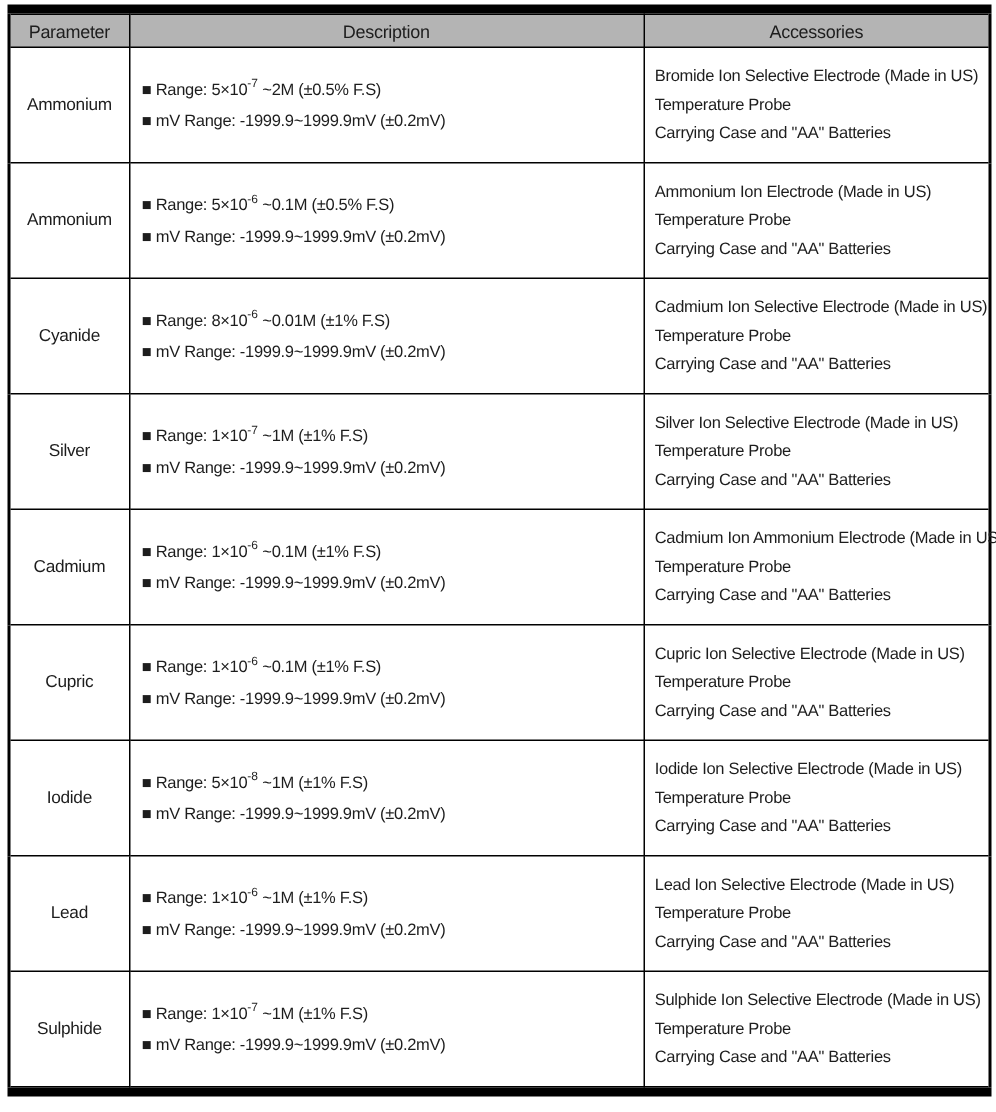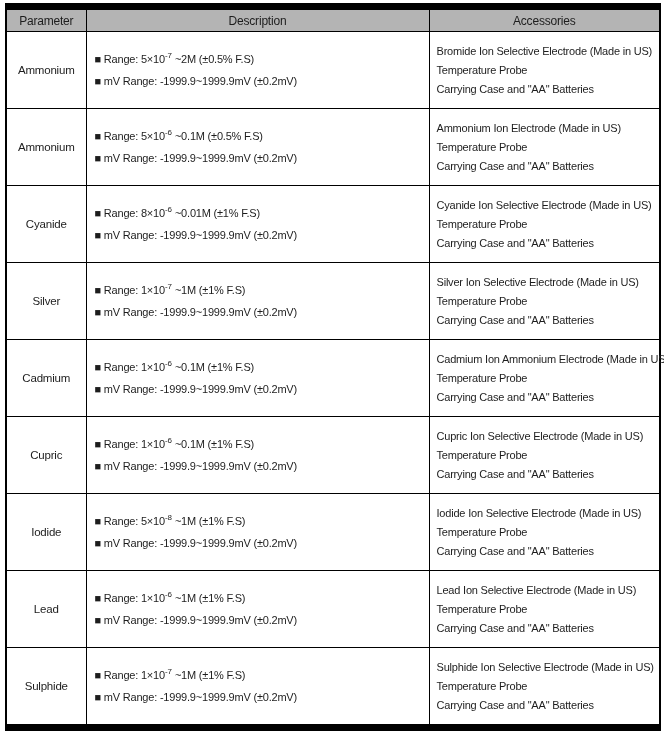--- a/index.html
+++ b/index.html
@@ -106,21 +106,21 @@
     </td>
   </tr>
 
   <tr>
     <td class="param-cell">Cyanide</td>
     <td class="desc-cell">
       <div class="desc-line"><span>■ Range: 8×10</span><sup class="exp">-6</sup><span> ~0.01M (±1% F.S)</span></div>
       <div class="desc-line">■ mV Range: -1999.9~1999.9mV (±0.2mV)</div>
     </td>
     <td class="acc-cell">
-      <div class="acc-line">Cyanide Ion Selective Electrode (Made in US)</div>
+      <div class="acc-line">Cadmium Ion Selective Electrode (Made in US)</div>
       <div class="acc-line">Temperature Probe</div>
       <div class="acc-line">Carrying Case and "AA" Batteries</div>
     </td>
   </tr>
 
   <tr>
     <td class="param-cell">Silver</td>
     <td class="desc-cell">
       <div class="desc-line"><span>■ Range: 1×10</span><sup class="exp">-7</sup><span> ~1M (±1% F.S)</span></div>
       <div class="desc-line">■ mV Range: -1999.9~1999.9mV (±0.2mV)</div>

